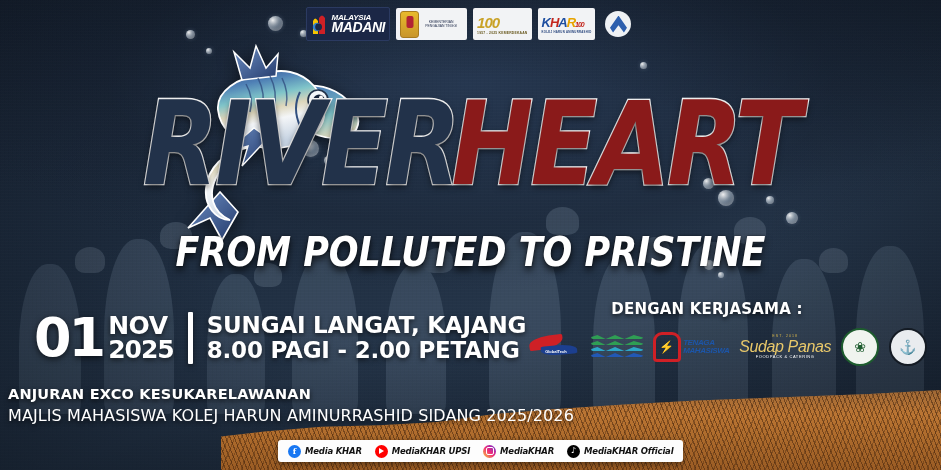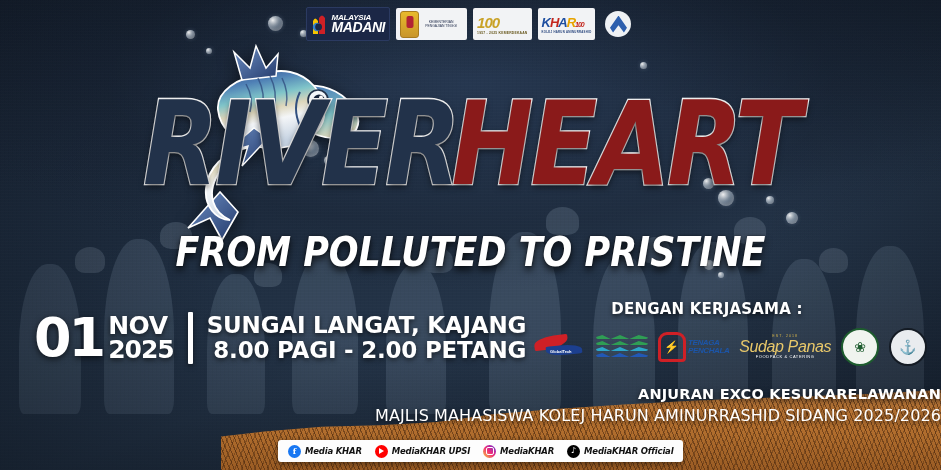--- a/index.html
+++ b/index.html
@@ -111,21 +111,21 @@
     text-shadow:0 2px 5px rgba(0,0,0,.6);
   }
   .monthyear .m{font-size:25px;letter-spacing:-.5px;}
   .monthyear .y{font-size:25px;letter-spacing:-1px;}
   .divider{width:5px;height:52px;background:#fff;margin:0 14px;border-radius:1px;
     box-shadow:0 2px 5px rgba(0,0,0,.5);}
   .venue{display:flex;flex-direction:column;line-height:1.08;
     font-family:"DejaVu Sans", sans-serif;font-weight:bold;color:#fff;
     text-shadow:0 2px 5px rgba(0,0,0,.6);}
   .venue .l1{font-size:23px;letter-spacing:-.2px;}
-  .venue .l2{font-size:23px;letter-spacing:-.2px;text-align:right;}
+  .venue .l2{font-size:23px;letter-spacing:-.2px;}
 
   
   .partners{position:absolute;right:14px;top:300px;z-index:22;width:440px;}
   .partners-label{
     font-family:"DejaVu Sans", sans-serif;font-weight:bold;color:#fff;font-size:15px;
     letter-spacing:.2px;text-align:center;margin-bottom:6px;
     text-shadow:0 2px 4px rgba(0,0,0,.65);
   }
   .partner-logos{display:flex;align-items:center;justify-content:flex-end;gap:10px;height:46px;}
   .pl{display:flex;align-items:center;justify-content:center;height:44px;}
@@ -150,21 +150,21 @@
   .sudap .est{font-size:3.6px;color:#d8b64a;letter-spacing:1px;}
   .sudap .nm{font-size:16px;color:#e8c86a;font-style:italic;letter-spacing:-.4px;}
   .sudap .sb{font-size:4px;color:#ffffff;letter-spacing:.6px;}
   .circ{width:34px;height:34px;border-radius:50%;display:flex;align-items:center;justify-content:center;}
   .circ-green{background:#f0f4ef;border:2px solid #1d5c2e;}
   .circ-green i{font-style:normal;font-size:14px;color:#1d5c2e;}
   .circ-dark{background:#e9ecef;border:2px solid #141b24;}
   .circ-dark i{font-style:normal;font-size:14px;color:#141b24;}
 
   
-  .org{position:absolute;left:8px;right:0;top:386px;text-align:right;z-index:22;
+  .org{position:absolute;left:8px;right:0;top:386px;text-align:left;z-index:22;
        font-family:"DejaVu Sans", sans-serif;color:#fff;
        text-shadow:0 2px 5px rgba(0,0,0,.7);}
   .org .o1{font-size:14.5px;font-weight:bold;letter-spacing:.2px;}
   .org .o2{font-size:16px;font-weight:normal;letter-spacing:.1px;margin-top:4px;}
 
   
   .ground{
     position:absolute;right:0;bottom:0;width:720px;height:80px;z-index:10;
     clip-path:polygon(0% 100%, 0% 58%, 6% 52%, 14% 46%, 22% 44%, 30% 40%, 38% 30%, 46% 24%, 56% 18%, 66% 13%, 78% 9%, 90% 5%, 100% 0%, 100% 100%);
     background:
@@ -371,21 +371,21 @@
         </div>
       </div>
 
       <div class="pl">
         <div class="tnb">
           <div class="tnb-mark">
               <i>⚡</i>
             </div>
           <div class="tnb-tx">
             <b>TENAGA</b>
-            <b>PENCHALA</b>
+            <b>MAHASISWA</b>
           </div>
         </div>
       </div>
 
       <div class="pl">
         <div class="sudap">
           <span class="est">EST. 2018</span>
           <span class="nm">Sudap Panas</span>
           <span class="sb">FOODPACK &amp; CATERING</span>
         </div>

